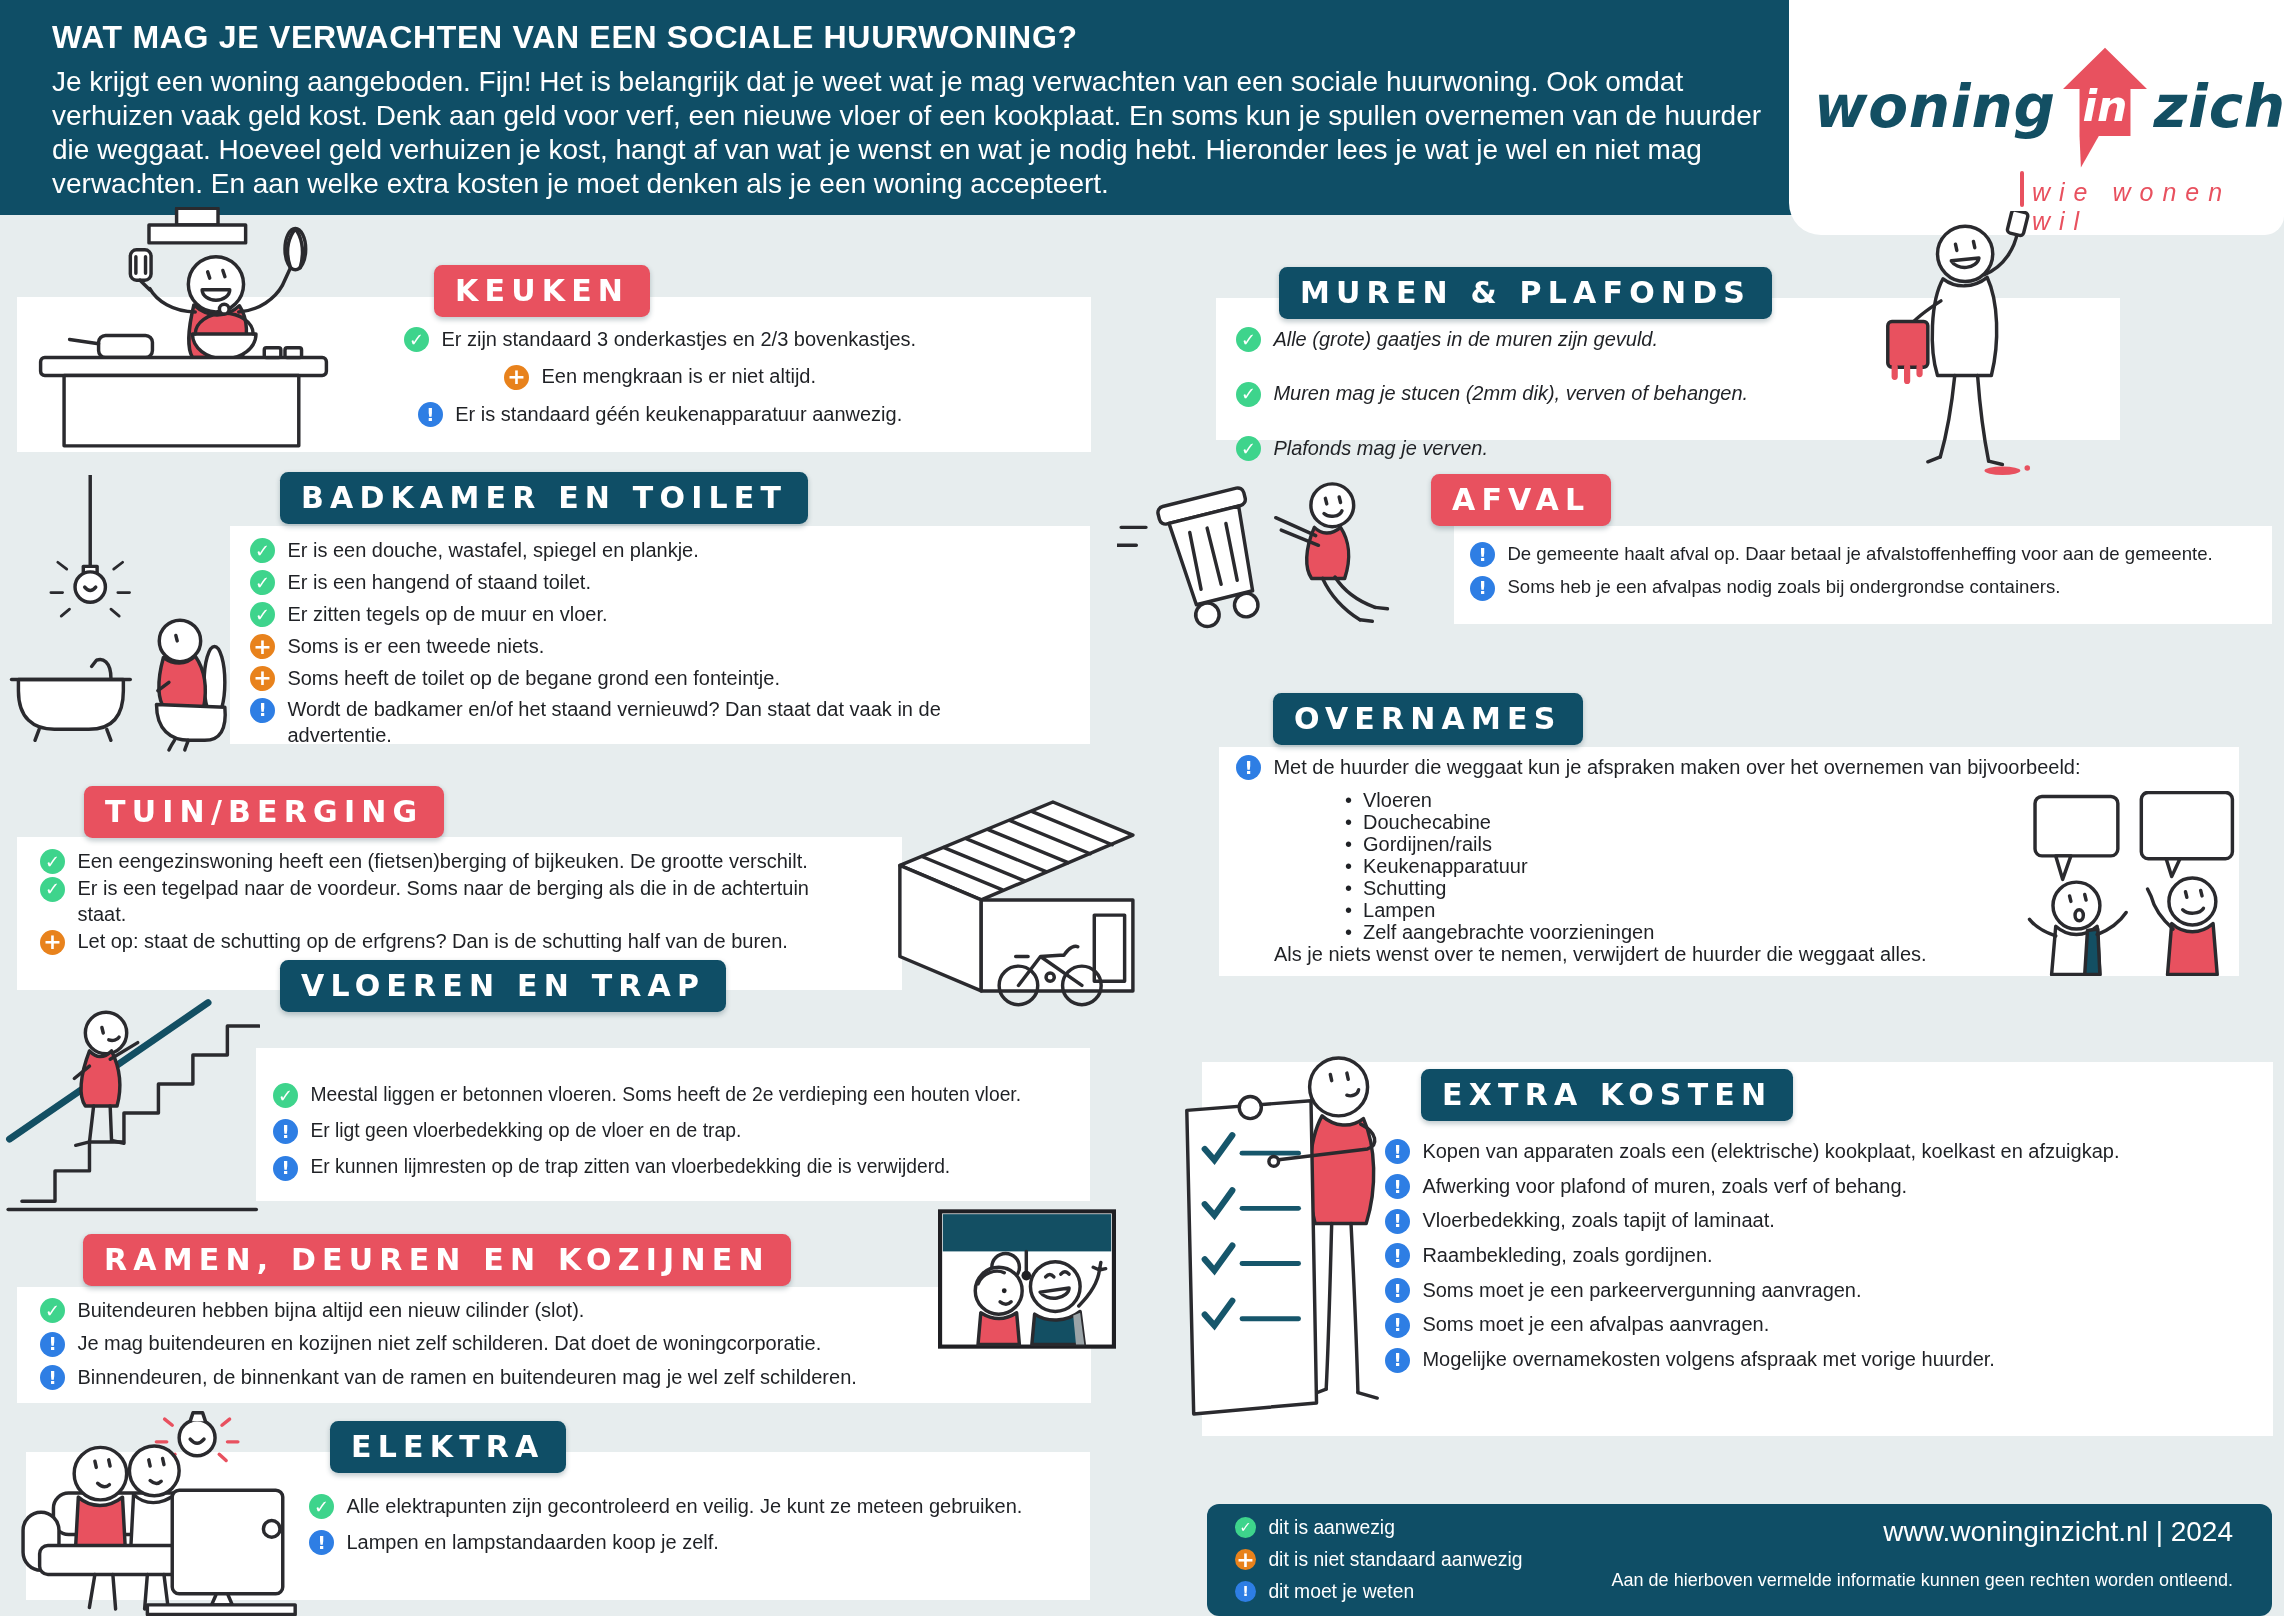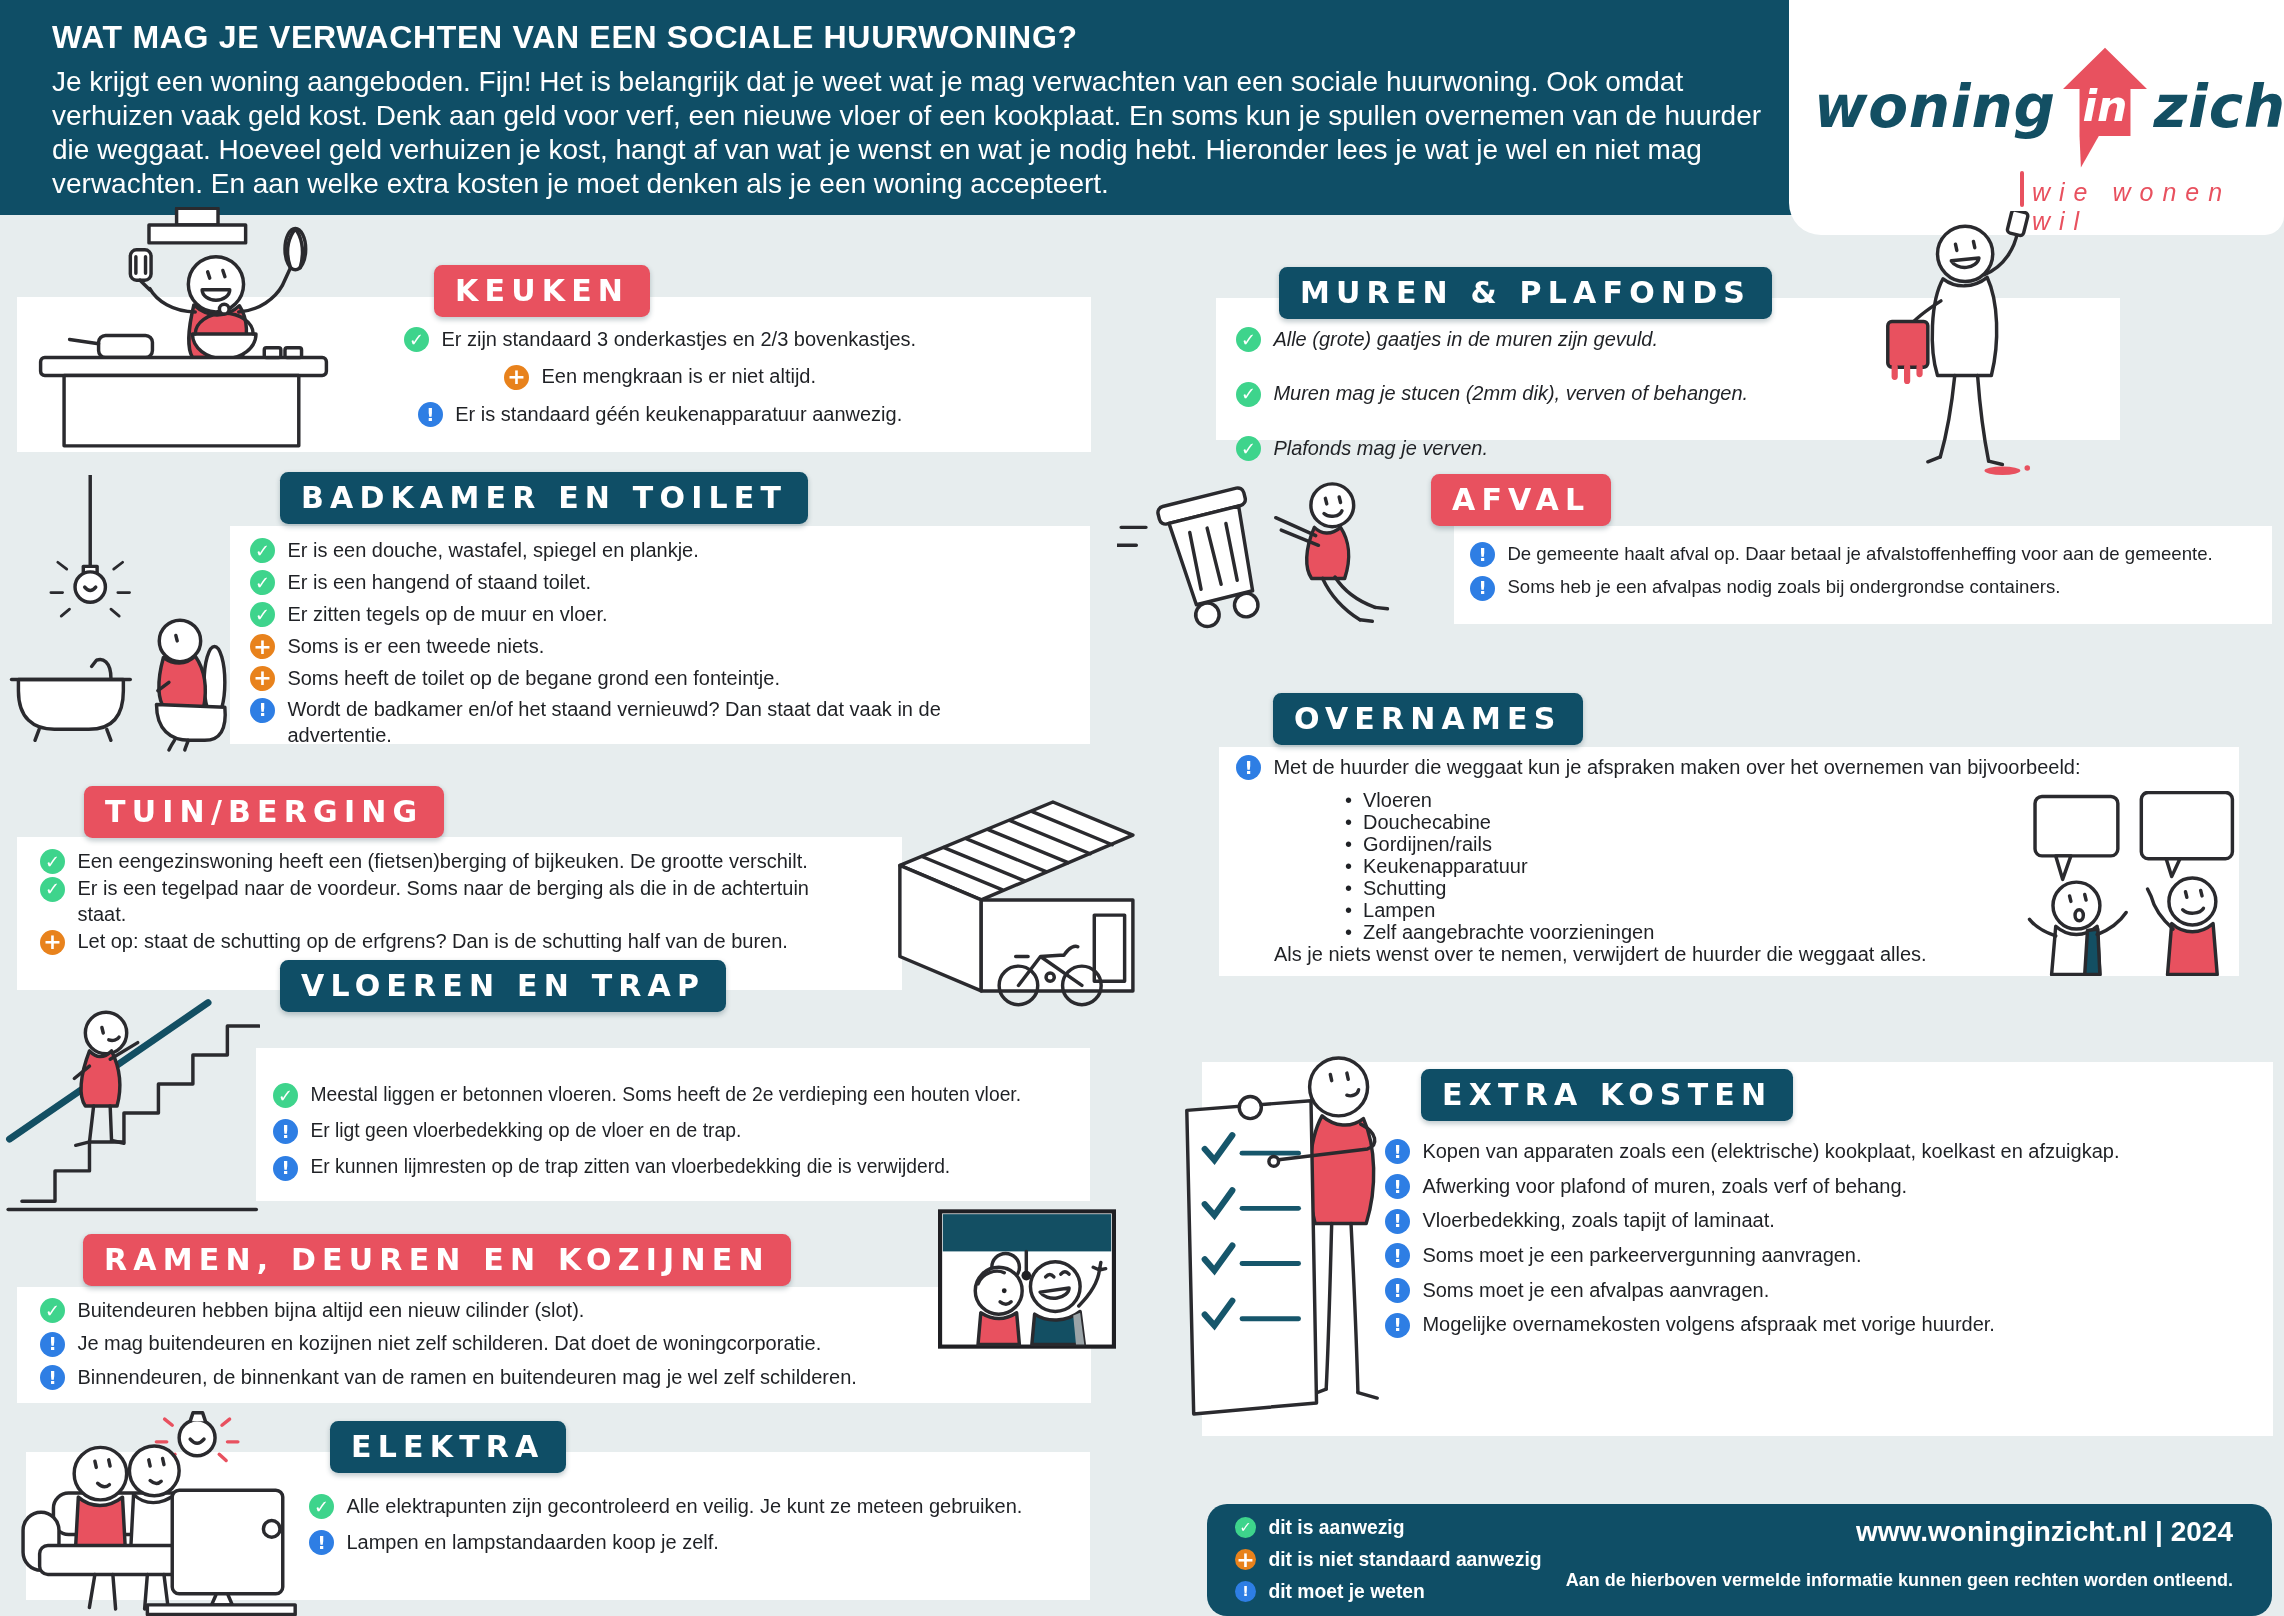--- a/index.html
+++ b/index.html
@@ -35,21 +35,21 @@
   .txt{font-size:20px;line-height:26px;color:#1f2125;}
   .nw{white-space:nowrap;}
   .fs27{font-size:18.6px;}
   .fs28{font-size:19.3px;}
 
   .b-row{display:flex;gap:11px;font-size:20px;line-height:22px;color:#1f2125;}
   .b-row::before{content:"\2022";font-size:20px;}
   .plain{position:absolute;font-size:20px;color:#1f2125;z-index:4;white-space:nowrap;}
 
   
-  .legend{position:absolute;left:1207px;top:1504px;width:1065px;height:112px;background:#0f4e66;border-radius:20px;z-index:2;font-weight:bold;}
+  .legend{position:absolute;left:1207px;top:1504px;width:1065px;height:112px;background:#0f4e66;border-radius:12px;z-index:2;}
   .legend .items{left:28px;top:11px;gap:7px;}
   .legend .ico{width:21px;height:21px;font-size:14.5px;margin-top:2.1px;}
   .legend .txt{color:#fff;font-size:19.3px;line-height:25px;}
   .site{position:absolute;right:39px;top:12.4px;color:#fff;font-size:28px;}
   .disclaimer{position:absolute;right:39px;top:66px;color:#fff;font-size:18px;}
 
   .illus{position:absolute;z-index:5;}
   svg .ln{stroke:#2a2a2e;stroke-width:5;fill:none;stroke-linecap:round;stroke-linejoin:round;}
   svg .lnf{stroke:#2a2a2e;stroke-width:5;fill:#fff;stroke-linecap:round;stroke-linejoin:round;}
   svg .red{fill:#e8515f;stroke:#2a2a2e;stroke-width:5;stroke-linejoin:round;}
@@ -236,20 +236,24 @@
         <span class="ico exclaim"></span>
         <div class="txt nw">Kopen van apparaten zoals een (elektrische) kookplaat, koelkast en afzuigkap.</div>
       </div>
     <div class="item">
         <span class="ico exclaim"></span>
         <div class="txt nw">Afwerking voor plafond of muren, zoals verf of behang.</div>
       </div>
     <div class="item">
         <span class="ico exclaim"></span>
         <div class="txt nw">Vloerbedekking, zoals tapijt of laminaat.</div>
+      </div>
+    <div class="item">
+        <span class="ico exclaim"></span>
+        <div class="txt nw">Raambekleding, zoals gordijnen.</div>
       </div>
     <div class="item">
         <span class="ico exclaim"></span>
         <div class="txt nw">Soms moet je een parkeervergunning aanvragen.</div>
       </div>
     <div class="item">
         <span class="ico exclaim"></span>
         <div class="txt nw">Soms moet je een afvalpas aanvragen.</div>
       </div>
     <div class="item">

